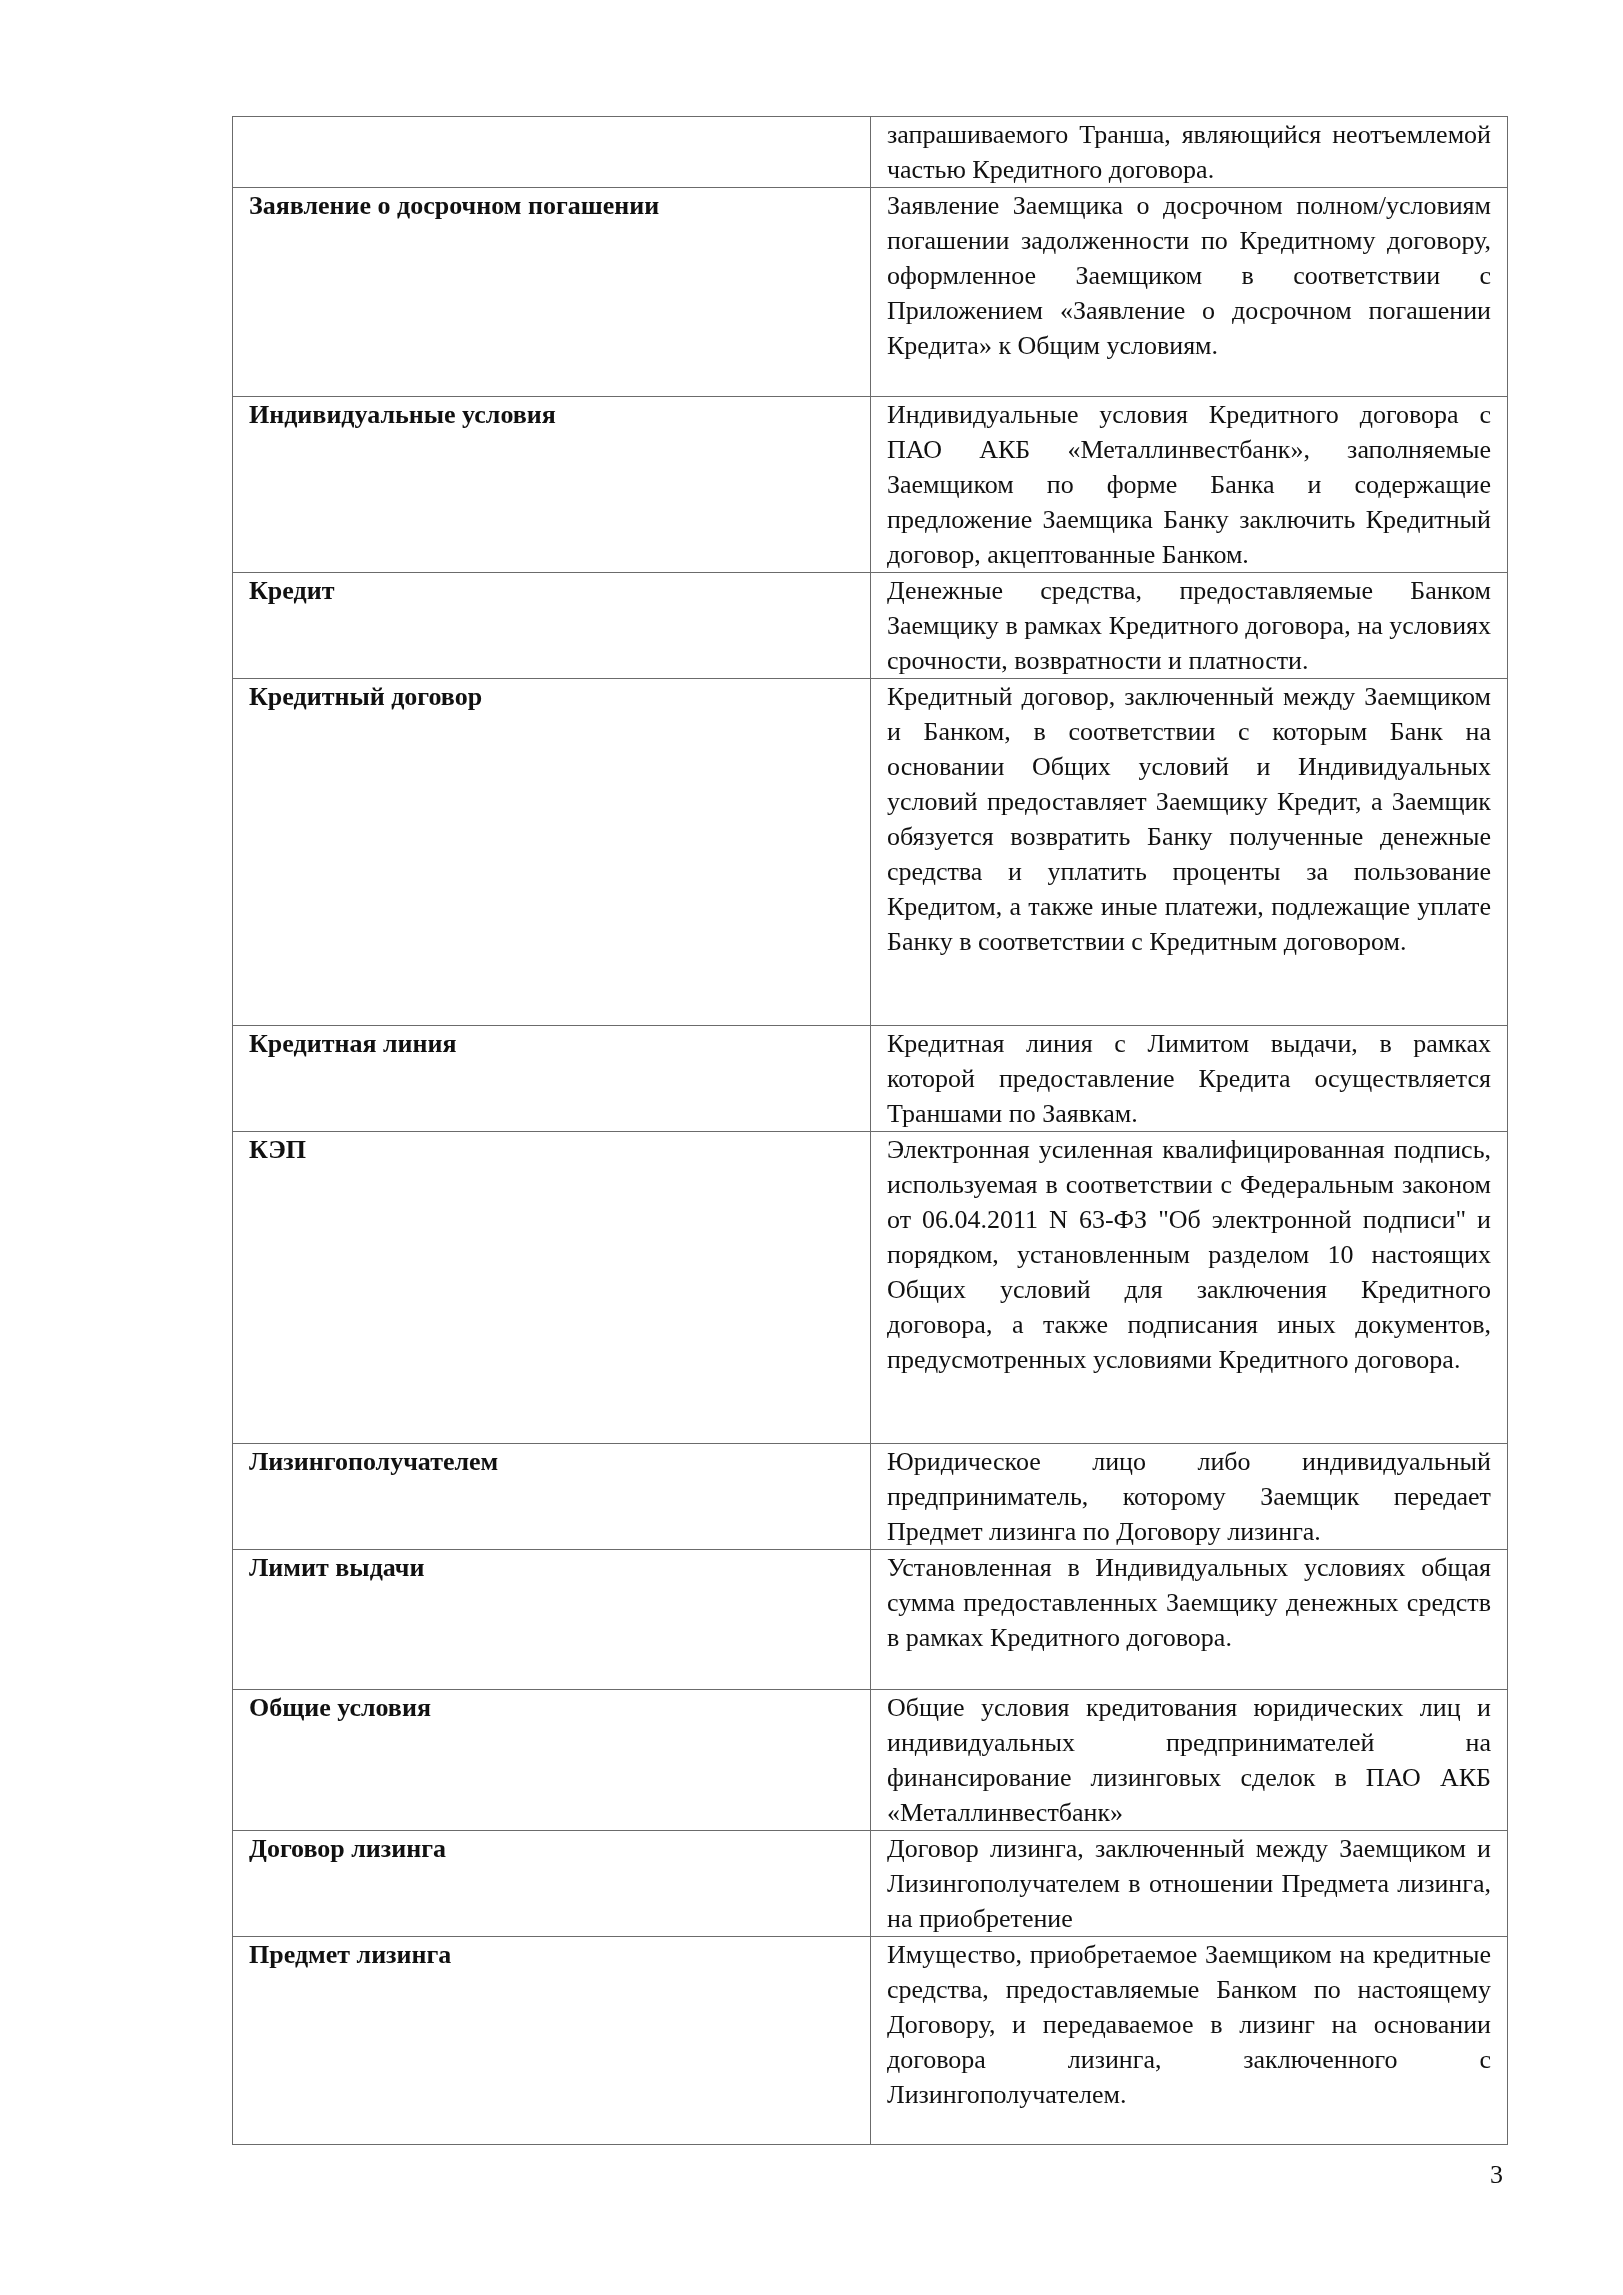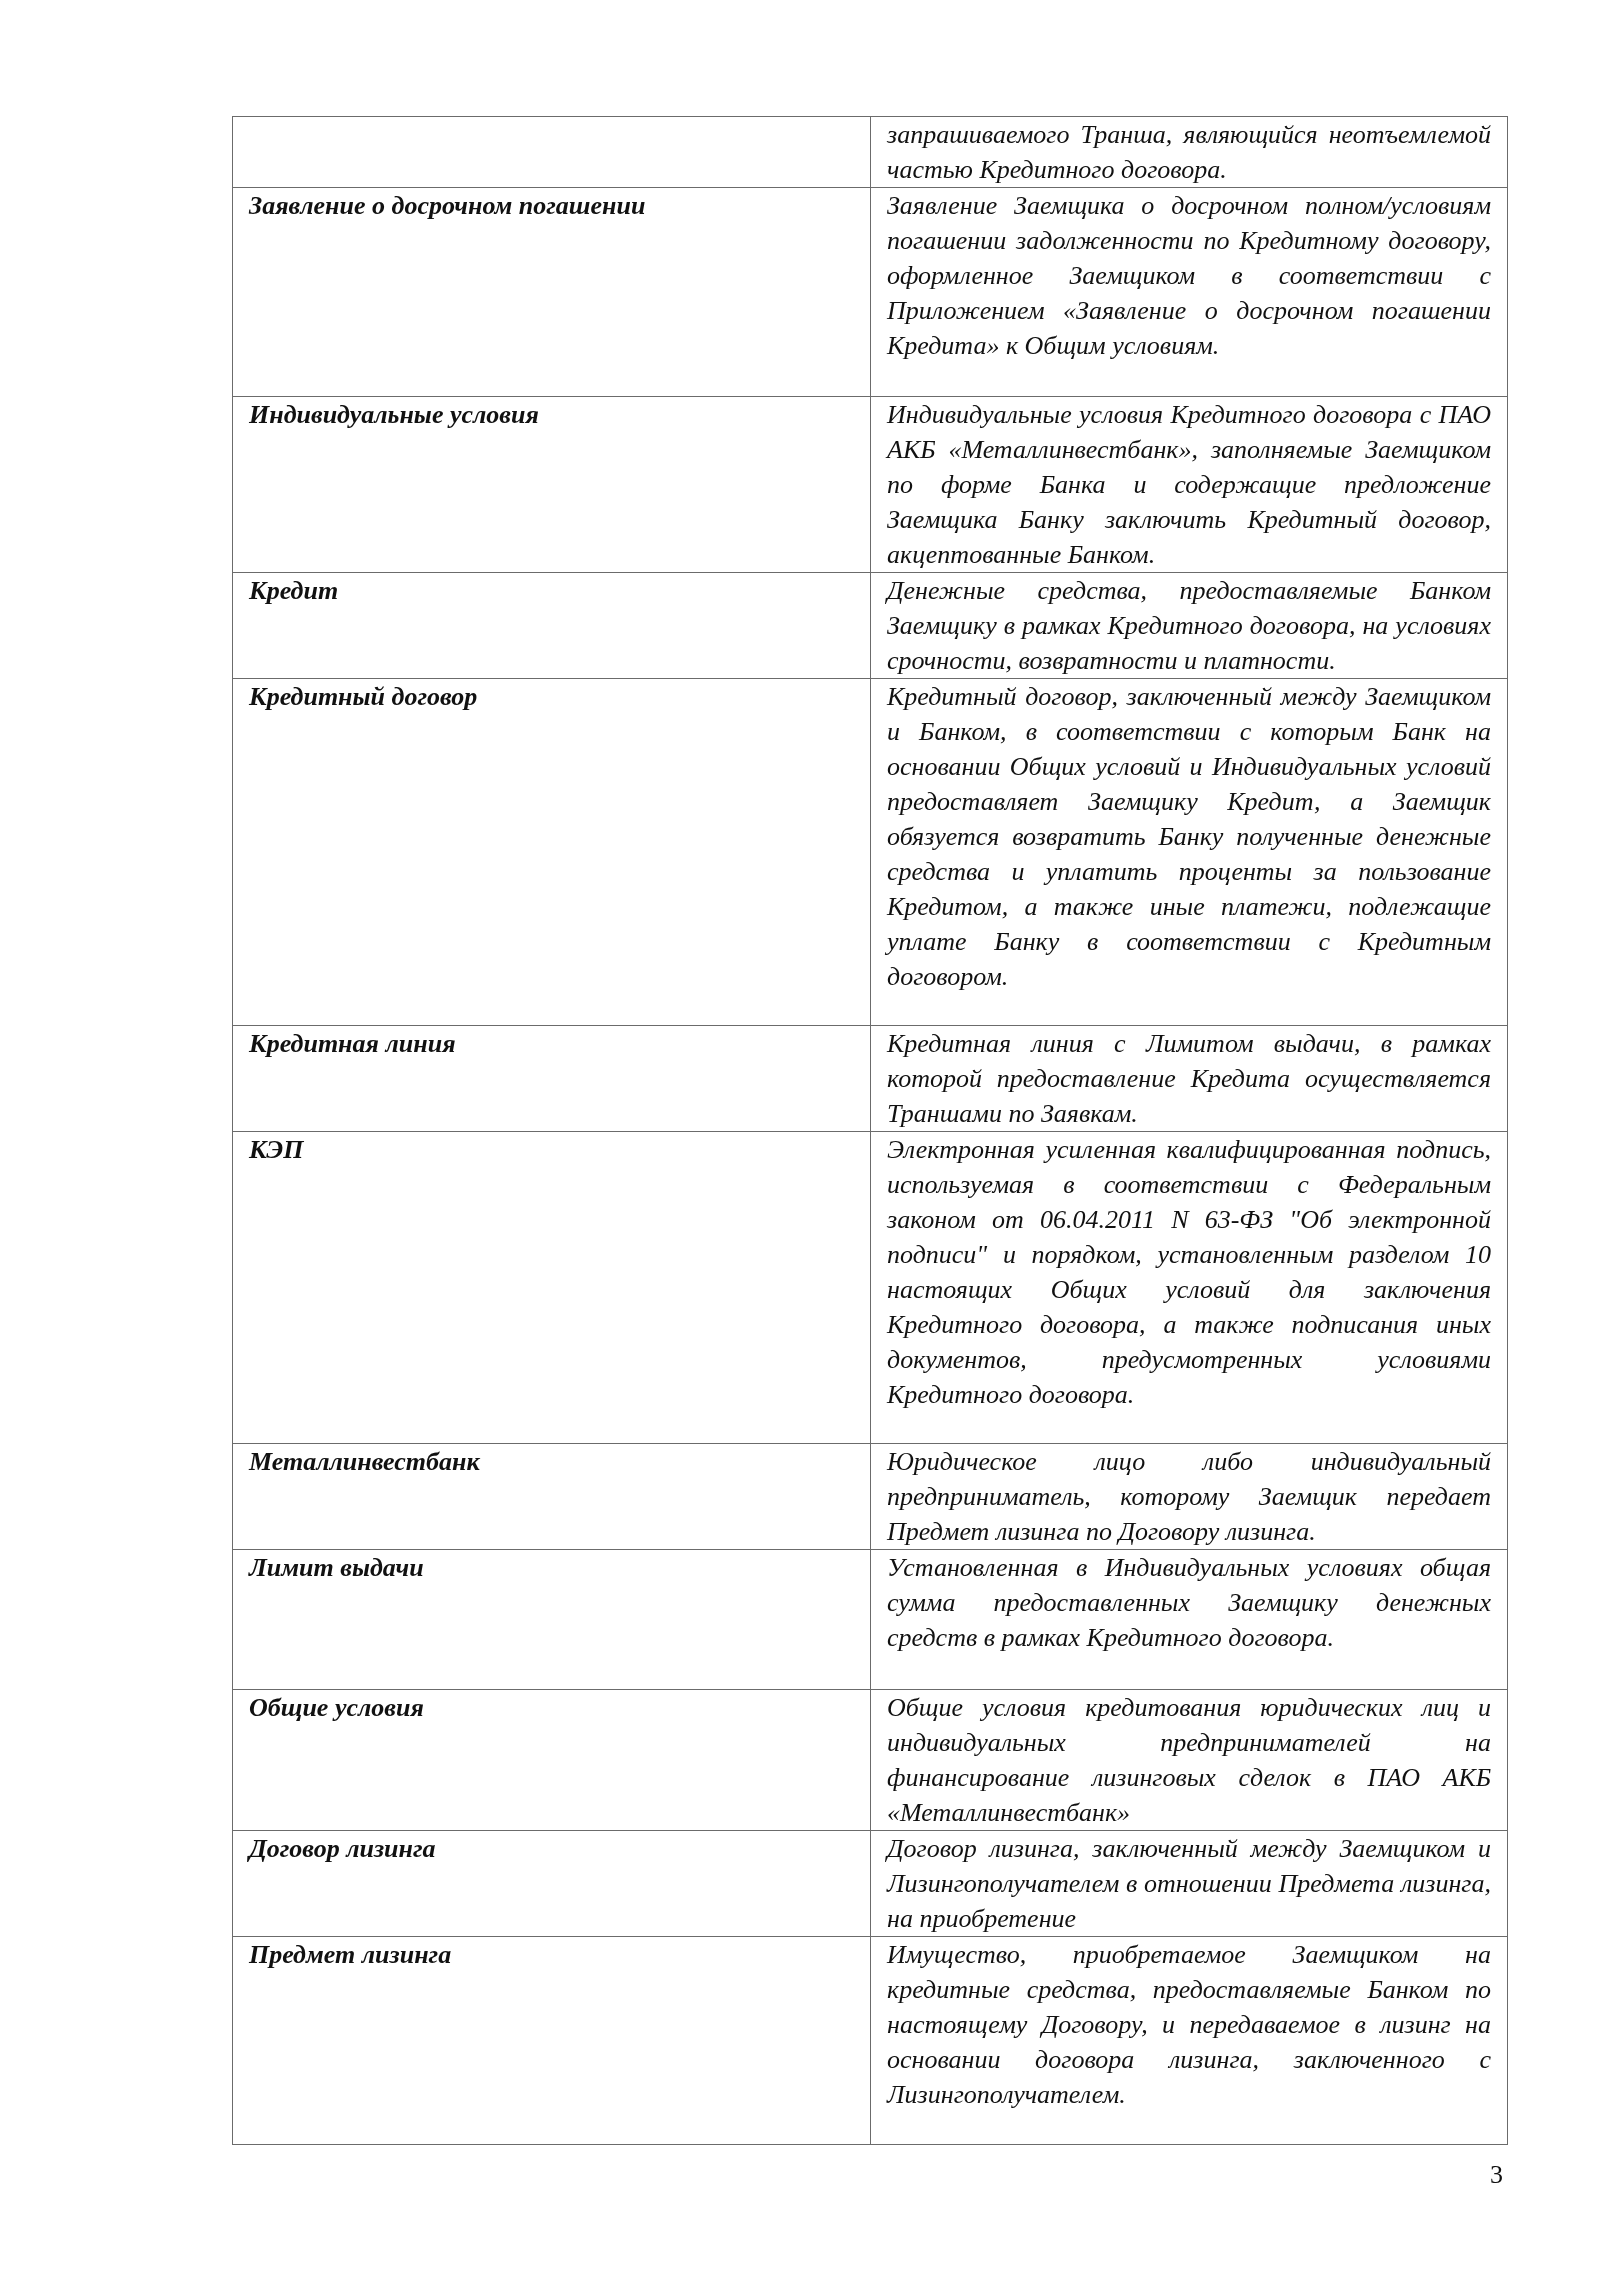--- a/index.html
+++ b/index.html
@@ -29,21 +29,20 @@
     width: 1276px;
     border-collapse: collapse;
     table-layout: fixed;
   }
   table.defs td {
     border: 1.7px solid #6b6b6b;
     vertical-align: top;
     font-size: 26px;
     line-height: 35px;
     padding: 0 16px 0 16px;
-    font-style: italic;
   }
   table.defs col.c1 { width: 638px; }
   table.defs col.c2 { width: 637px; }
   td.term {
     font-weight: bold;
   }
   td.def {
     text-align: justify;
   }
   .page-number {
@@ -87,21 +86,21 @@
       </tr>
       <tr style="height:104px;">
         <td class="term">Кредитная линия</td>
         <td class="def">Кредитная линия с Лимитом выдачи, в рамках которой предоставление Кредита осуществляется Траншами по Заявкам.</td>
       </tr>
       <tr style="height:312px;">
         <td class="term">КЭП</td>
         <td class="def">Электронная усиленная квалифицированная подпись, используемая в соответствии с Федеральным законом от 06.04.2011 N 63-ФЗ "Об электронной подписи" и порядком, установленным разделом 10 настоящих Общих условий для заключения Кредитного договора, а также подписания иных документов, предусмотренных условиями Кредитного договора.</td>
       </tr>
       <tr style="height:105px;">
-        <td class="term">Металлинвестбанк</td>
+        <td class="term">Лизингополучателем</td>
         <td class="def">Юридическое лицо либо индивидуальный предприниматель, которому Заемщик передает Предмет лизинга по Договору лизинга.</td>
       </tr>
       <tr style="height:140px;margin-left:46px;">
         <td class="term">Лимит выдачи</td>
         <td class="def">Установленная в Индивидуальных условиях общая сумма предоставленных Заемщику денежных средств в рамках Кредитного договора.</td>
       </tr>
       <tr style="height:140px;">
         <td class="term">Общие условия</td>
         <td class="def">Общие условия кредитования юридических лиц и индивидуальных предпринимателей на финансирование лизинговых сделок в ПАО АКБ «Металлинвестбанк»</td>
       </tr>

